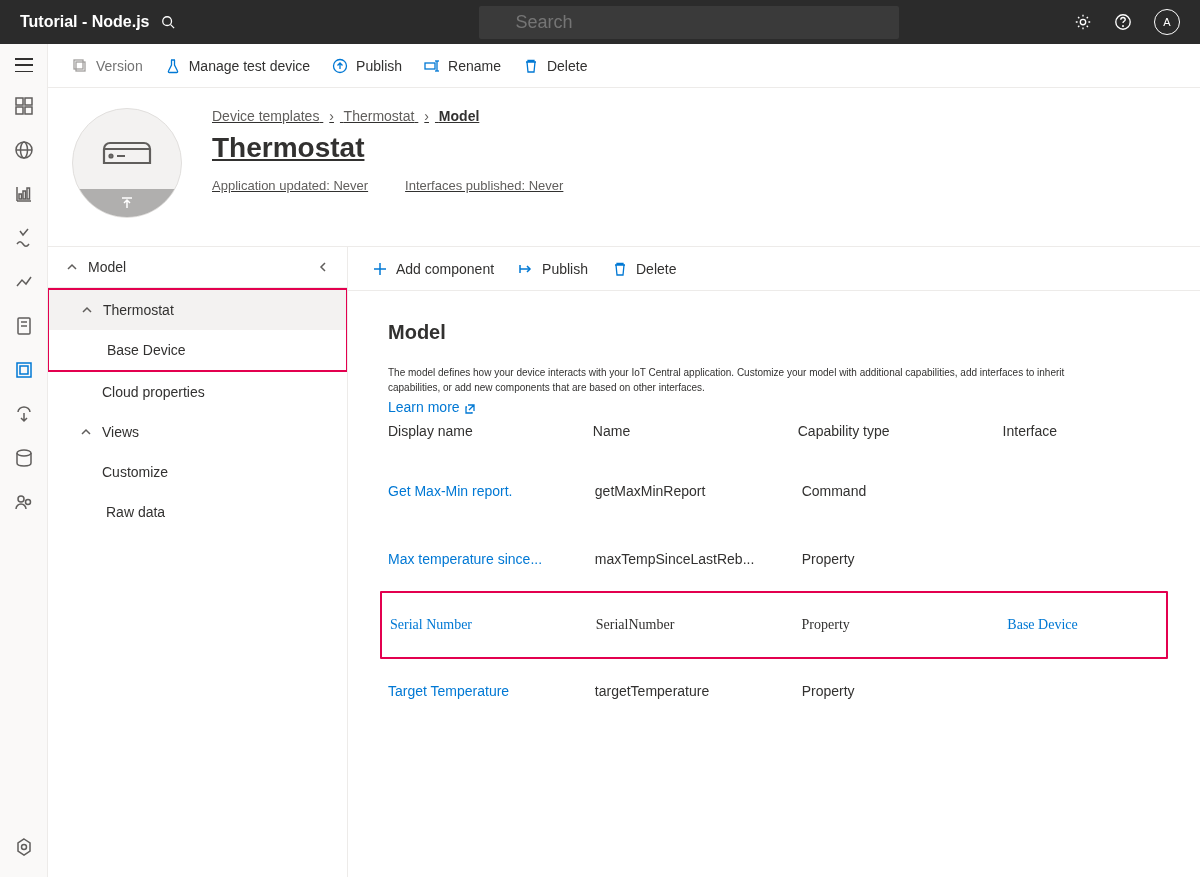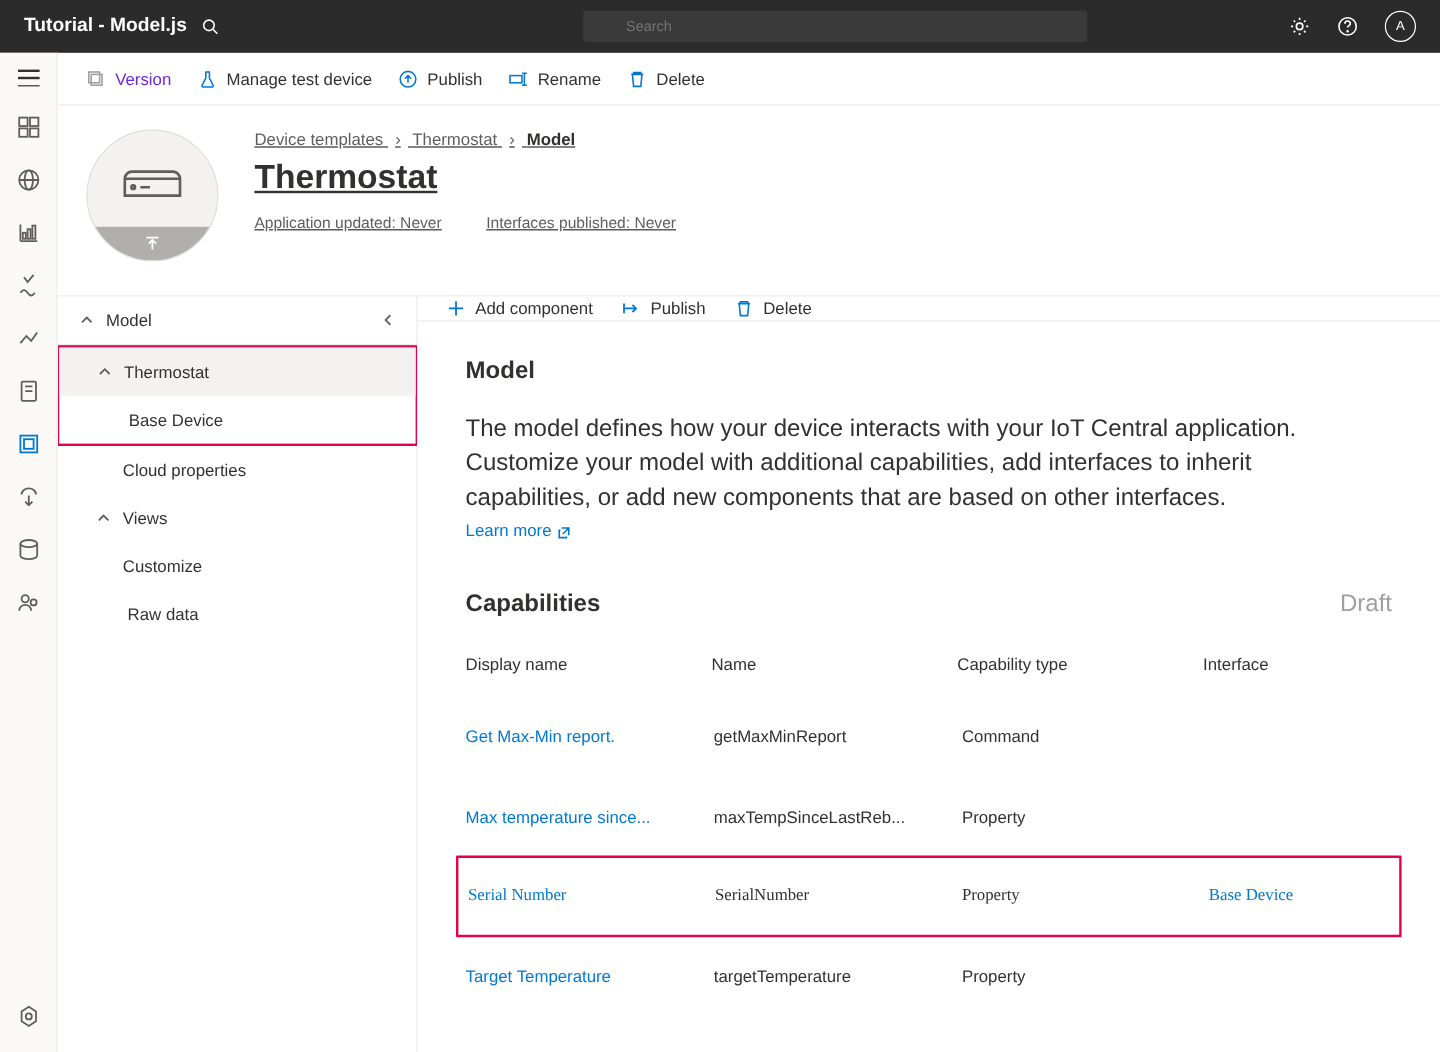--- a/index.html
+++ b/index.html
@@ -1,20 +1,20 @@
 <!DOCTYPE html>
 <html><head>
 <meta charset="utf-8">
 <style>
   * { box-sizing: border-box; margin: 0; padding: 0; }
   body { font-family: "Segoe UI", -apple-system, sans-serif; font-size: 14px; color: #323130; background: #fff; overflow: hidden; }
   
   .top-bar { background: #2b2b2b; color: #fff; height: 44px; display: flex; align-items: center; padding: 0 20px; }
   .top-bar-title { font-weight: 600; font-size: 16px; }
-  .search-box { background: #3a3a3a; border: none; color: #7dd3fc; border-radius: 2px; padding: 6px 12px 6px 36px; margin-left: 330px; width: 420px; font-size: 12px; position: relative; }
+  .search-box { background: #3a3a3a; border: none; color: #7dd3fc; border-radius: 2px; padding: 6px 12px 6px 36px; margin-left: 330px; width: 420px; font-size: 18px; position: relative; }
   .search-wrap { position: relative; }
   .search-wrap::before { content: ""; position: absolute; left: 12px; top: 50%; width: 13px; height: 13px; transform: translateY(-50%); background: none; }
   .search-icon { position: absolute; left: 12px; top: 50%; transform: translateY(-50%); width: 14px; height: 14px; stroke: #fff; fill: none; }
   .top-icons { margin-left: auto; display: flex; gap: 22px; align-items: center; }
   .top-icon { width: 18px; height: 18px; stroke: #fff; fill: none; cursor: pointer; }
   .avatar-circle { width: 26px; height: 26px; border: 1px solid #fff; border-radius: 50%; display: flex; align-items: center; justify-content: center; font-size: 11px; cursor:pointer;}
   
   .app-body { display: flex; height: calc(877px - 44px); }
   
   .rail { width: 48px; background: #faf9f8; border-right: 1px solid #edebe9; display: flex; flex-direction: column; align-items: center; padding-top: 14px; gap: 24px; }
@@ -22,21 +22,21 @@
   .rail-item.active { position: relative; }
   .rail-item.active::before { content:""; position:absolute; left:-14px; top:-2px; width:3px; height:24px; background:#0078d4;}
   .rail-bottom { margin-top: auto; margin-bottom: 20px;}
   .hamburger { width:18px; height:14px; cursor:pointer; display:flex; flex-direction:column; justify-content:space-between;}
   .hamburger span { height:1.5px; background:#323130; display:block;}
   
   .main-col { flex: 1; display: flex; flex-direction: column; }
   
   .cmdbar { height: 44px; border-bottom: 1px solid #edebe9; display: flex; align-items: center; padding: 0 24px; gap: 22px; }
   .cmd { display: flex; align-items: center; gap: 8px; color: #323130; cursor: pointer; font-size: 14px; }
-  .cmd.disabled { color: #6d28d9; cursor: default;}
+  .cmd.disabled { color: #737373; cursor: default;}
   .cmd svg { width: 16px; height: 16px; }
   
   .header-area { padding: 20px 24px 28px 24px; border-bottom: 1px solid #edebe9; display:flex; gap: 30px; align-items:flex-start;text-decoration:underline;}
   .device-pic { width: 110px; height: 110px; border-radius: 50%; background: #f3f2f1; border:1px solid #e1dfdd; display:flex; flex-direction:column; align-items:center; justify-content:flex-start; padding-top: 26px; position:relative; overflow:hidden;}
   .device-pic .bottom-band { position:absolute; bottom:0; left:0; right:0; height:28px; background:#b0afae; display:flex; align-items:center; justify-content:center;}
   .breadcrumb { color:#605e5c; font-size:14px; margin-bottom:8px;}
   .breadcrumb .sep { margin: 0 6px;}
   .breadcrumb .current { font-weight:600; color:#323130;}
   .page-title { font-size: 28px; font-weight:600; margin-bottom: 14px;}
   .page-meta { color:#605e5c; font-size:13px; display:flex; gap: 37px;}
@@ -50,39 +50,39 @@
   .tree-item .chev { width:12px; height:12px; stroke:#605e5c; fill:none;}
   .tree-child { padding-left: 58px; font-size:14px; padding-top:12px; padding-bottom:12px; cursor:pointer;}
   .hl-group { border: 2.5px solid #e3004f; margin: 0 -1px; }
   .tree-item.noicon { padding-left: 32px;}
   .tree-child.noicon { padding-left: 58px;}
   
   .content { flex:1; display:flex; flex-direction:column; overflow:auto;}
   .content-cmd { height: 44px; border-bottom: 1px solid #edebe9; display:flex; align-items:center; padding: 0 24px; gap: 24px;}
   .content-body { padding: 30px 40px;}
   .section-title { font-size: 20px; font-weight:600; margin-bottom: 22px;}
-  .desc { color:#323130; font-size:20px; line-height:1.45; max-width: 720px;}
+  .desc { color:#323130; font-size:10px; line-height:1.45; max-width: 720px;}
   .learn-more { color:#0078d4; cursor:pointer; display:inline-flex; align-items:flex-end; gap:4px; margin-top:4px;}
   .cap-head { display:flex; align-items:center; justify-content:space-between; margin-top: 42px; margin-bottom: 22px;}
   .draft { color:#a19f9d; font-size:20px;}
   .cap-title { font-size: 20px; font-weight:600;}
   .table { width:100%; }
   .thead, .trow { display:grid; grid-template-columns: 1.2fr 1.2fr 1.2fr 1fr; gap: 16px; align-items:center; }
   .thead { color:#323130; font-weight:400; padding: 8px 0 18px;}
   .trow { padding: 26px 0; gap: 25px;}
   .trow .link { color:#0078d4; cursor:pointer; }
   .hl-row-wrap { border: 2.5px solid #e3004f; padding: 2px 8px; margin: -2px -8px; border-radius:1px;font-family:Liberation Serif, serif;}
   .hl-row-wrap .trow { padding: 22px 0;}
   
 </style>
 </head>
 <body>
 
 <div class="top-bar">
-  <div class="top-bar-title">Tutorial - Model.js</div>
+  <div class="top-bar-title">Tutorial - Node.js</div>
   <div class="search-wrap">
     <svg class="search-icon" viewBox="0 0 16 16">
         <circle cx="7" cy="7" r="5" stroke-width="1.5"></circle>
         <line x1="11" y1="11" x2="15" y2="15" stroke-width="1.5"></line>
       </svg>
     <input class="search-box" placeholder="Search" style="">
   </div>
   <div class="top-icons">
     <svg class="top-icon" viewBox="0 0 20 20">
         <circle cx="10" cy="10" r="3" stroke-width="1.5"></circle>
@@ -289,24 +289,20 @@
         <div class="content-body">
           <div class="section-title">Model</div>
           <div class="desc">The model defines how your device interacts with your IoT Central application. Customize your model with additional capabilities, add interfaces to inherit capabilities, or add new components that are based on other interfaces.</div>
           <div class="learn-more">
             <span>Learn more</span>
             <svg width="12" height="12" viewBox="0 0 12 12" style="stroke:#0078d4;fill:none;stroke-width:1.3">
                 <path d="M4 2h6v6M10 2L5 7M8 9v1H2V4h1"></path>
               </svg>
           </div>
 
-          <div class="cap-head">
-            <div class="cap-title">Capabilities</div>
-            <div class="draft">Draft</div>
-          </div>
 
           <div class="table">
             <div class="thead">
               <div>Display name</div>
               <div>Name</div>
               <div>Capability type</div>
               <div>Interface</div>
             </div>
             <div id="rows-container">
                 <div class="trow">

